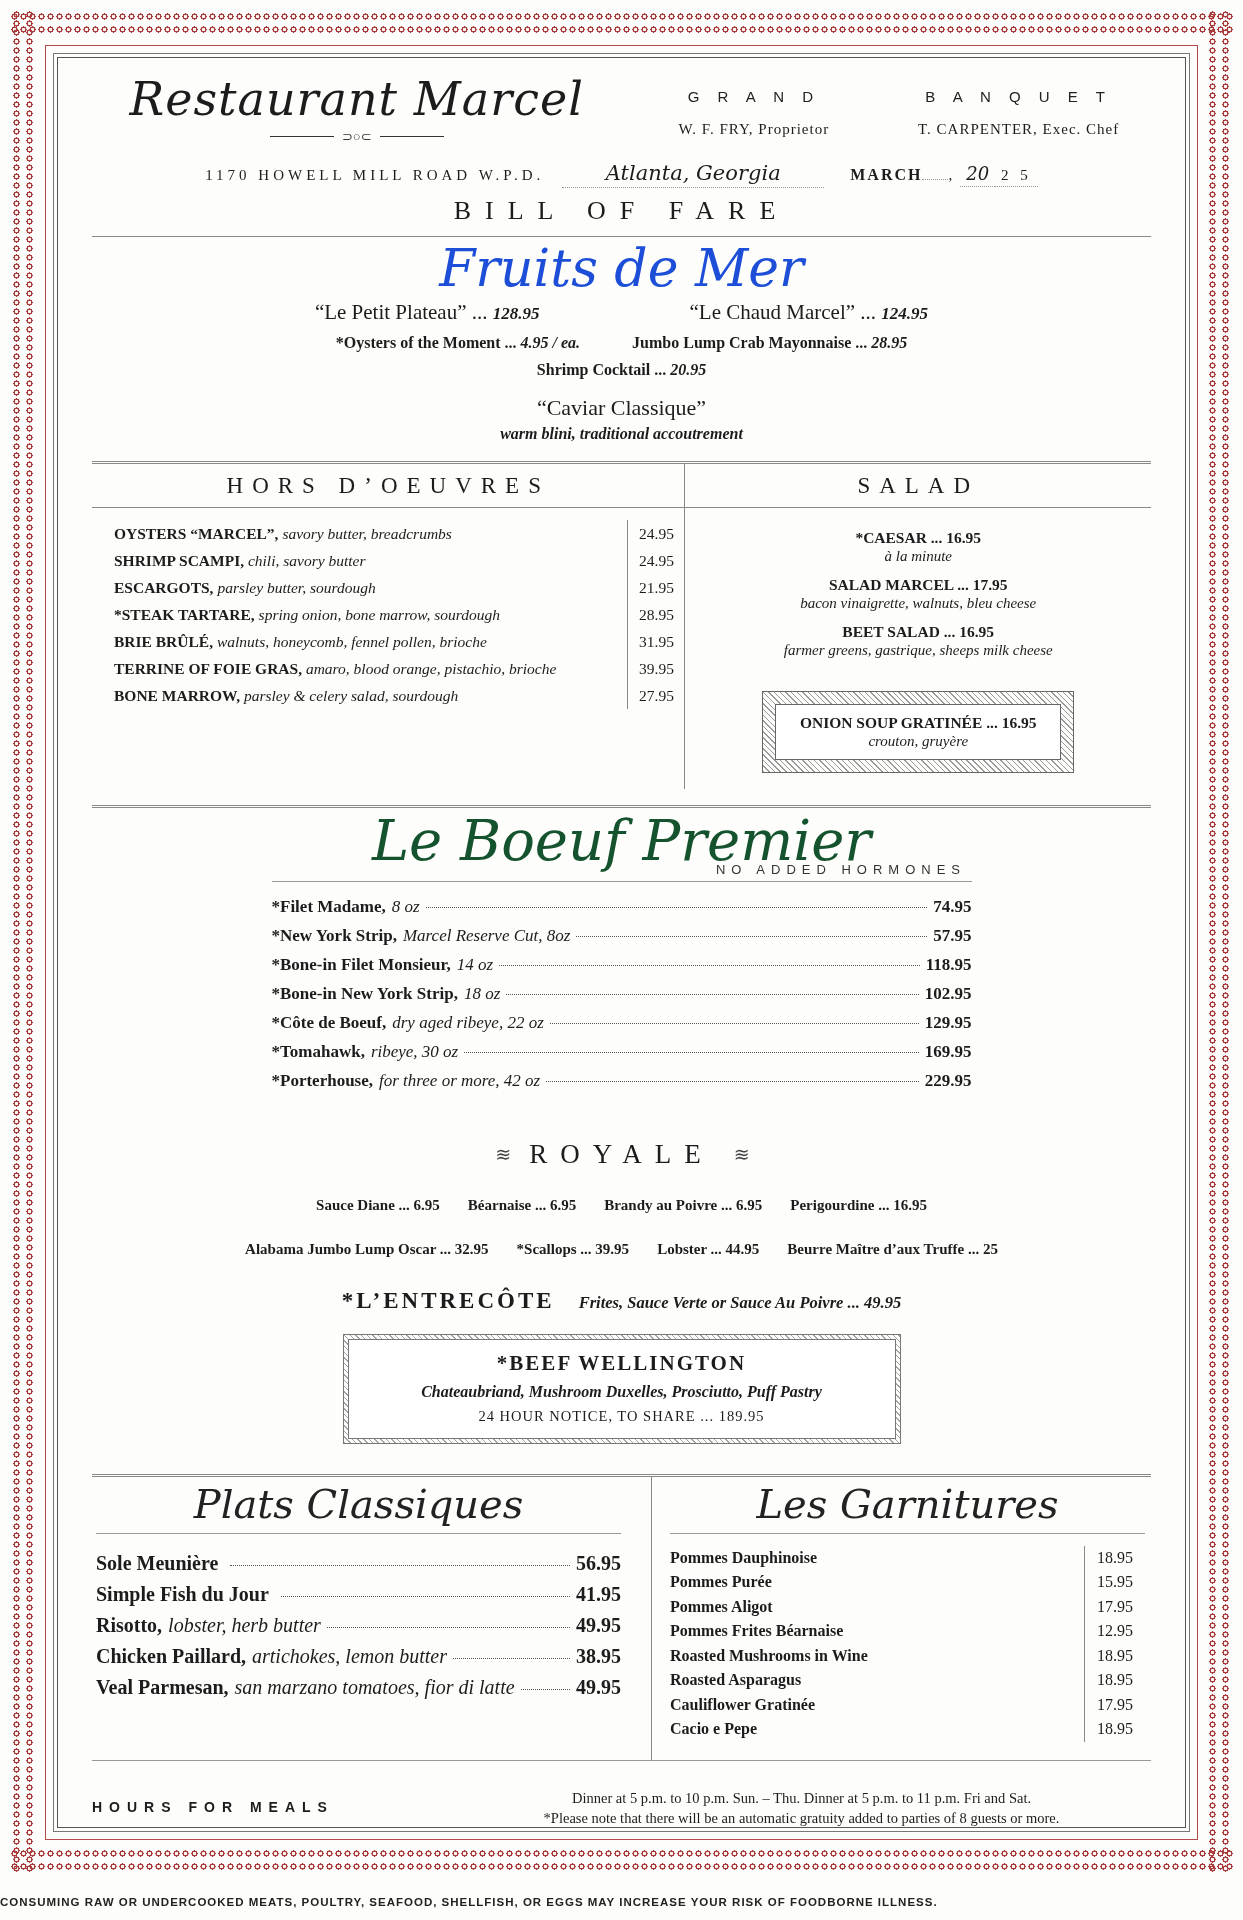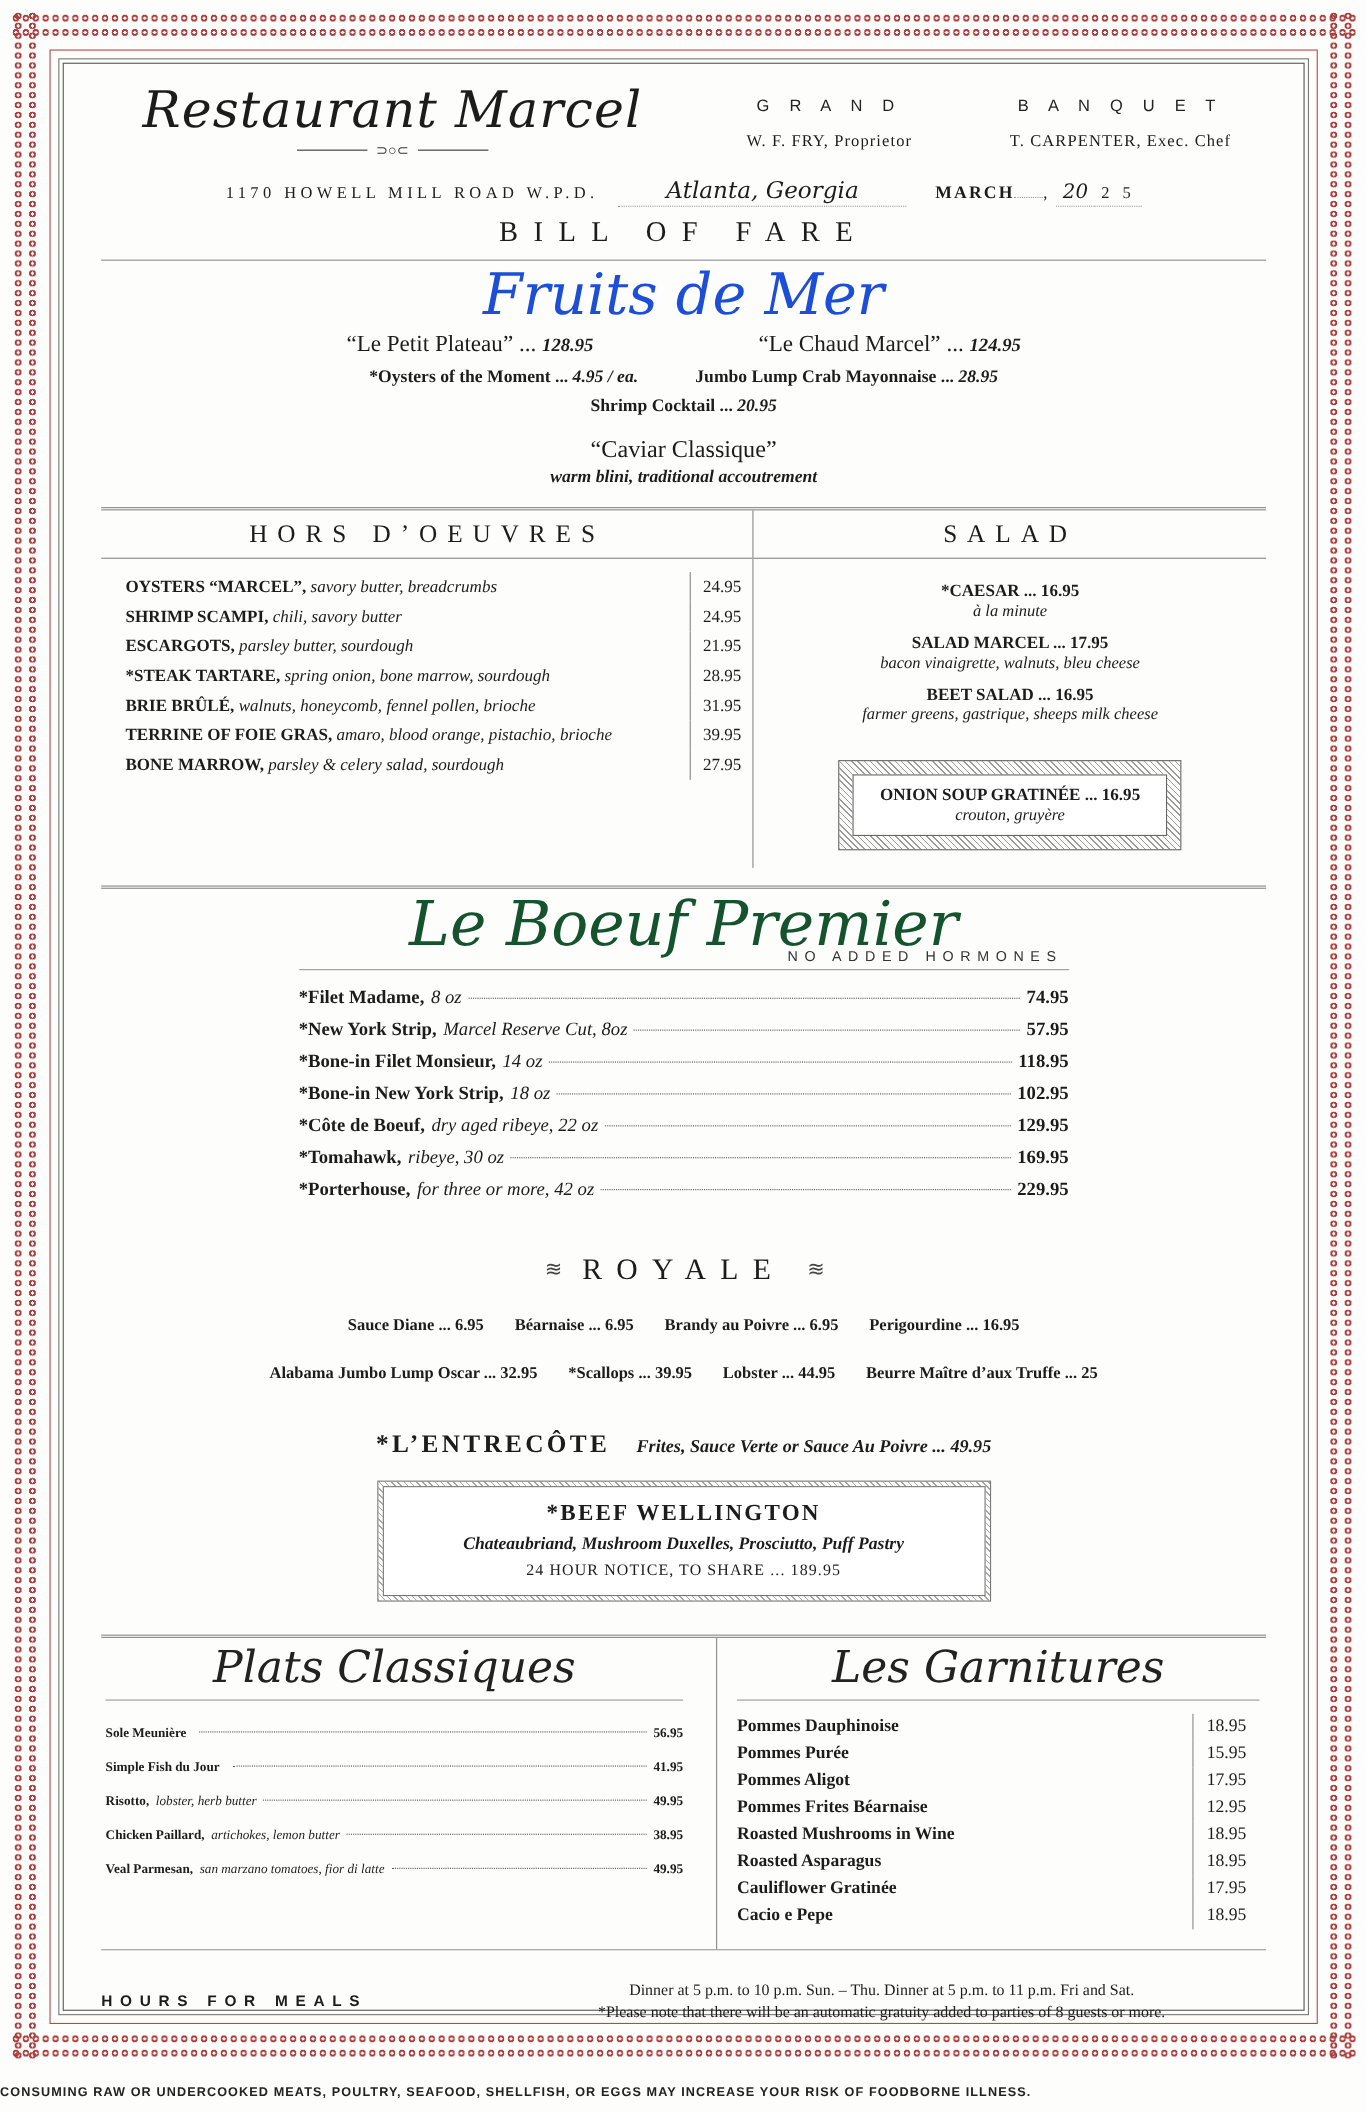--- a/index.html
+++ b/index.html
@@ -87,39 +87,39 @@
   .row-price{font-weight:bold;}
 
   
   .royale{margin-top:44px;}
   .royale-title-row{display:flex;justify-content:center;align-items:center;gap:20px;}
   .royale-title{font-size:27px;letter-spacing:13px;}
   .orn{font-size:19px;color:#444;letter-spacing:-2px;}
   .sauce-row{display:flex;justify-content:center;gap:28px;font-size:15px;font-weight:bold;margin-top:27px;}
 
   
-  .entrecote{text-align:center;margin-top:42px;}
+  .entrecote{text-align:center;margin-top:30px;}
   .entrecote-name{font-size:23px;font-weight:bold;letter-spacing:3px;margin-right:20px;}
   .entrecote-desc{font-size:16.5px;font-style:italic;font-weight:bold;}
 
   
   .wellington-outer{width:548px;margin:20px auto 0;border:1px solid #777;padding:4px;background:repeating-linear-gradient(45deg,#a5a5a5 0 1px,transparent 1px 4px);}
   .wellington-inner{border:1px solid #777;background:#fff;text-align:center;padding:11px 14px 13px;}
   .w-title{font-size:21px;font-weight:bold;letter-spacing:2px;}
   .w-desc{font-style:italic;font-weight:bold;font-size:16px;margin-top:7px;}
   .w-note{font-size:14.5px;margin-top:7px;letter-spacing:1px;}
 
   
   .duo2{display:flex;margin-top:30px;border-top:3px double #888;border-bottom:1px solid #999;}
   .plats-col{width:52.5%;border-right:1px solid #888;padding:0 30px 18px 4px;}
   .garn-col{width:47.5%;padding:0 6px 18px 18px;}
   .col-head{border-bottom:1px solid #999;padding:4px 0 6px;}
   .duo2-title{font-size:40px;line-height:1.15;color:#222;}
   .plats-list{margin-top:14px;}
-  .plats-list .leader-row{font-size:12px;line-height:31px;}
+  .plats-list .leader-row{font-size:20px;line-height:31px;}
   .garn-list{margin-top:12px;}
   .garn-row{display:flex;align-items:baseline;font-size:16px;line-height:24.5px;}
   .garn-name{flex:1;font-weight:bold;padding-right:8px;}
   .garn-price{width:60px;border-left:1px solid #888;text-align:center;}
 
   
   .menu-footer{display:flex;align-items:center;margin-top:26px;}
   .hours{width:34%;font-family:"Liberation Sans",sans-serif;font-weight:bold;font-size:14px;letter-spacing:7px;}
   .footer-notes{flex:1;text-align:center;font-size:14.5px;}
   .footer-notes div{margin-top:3px;}

